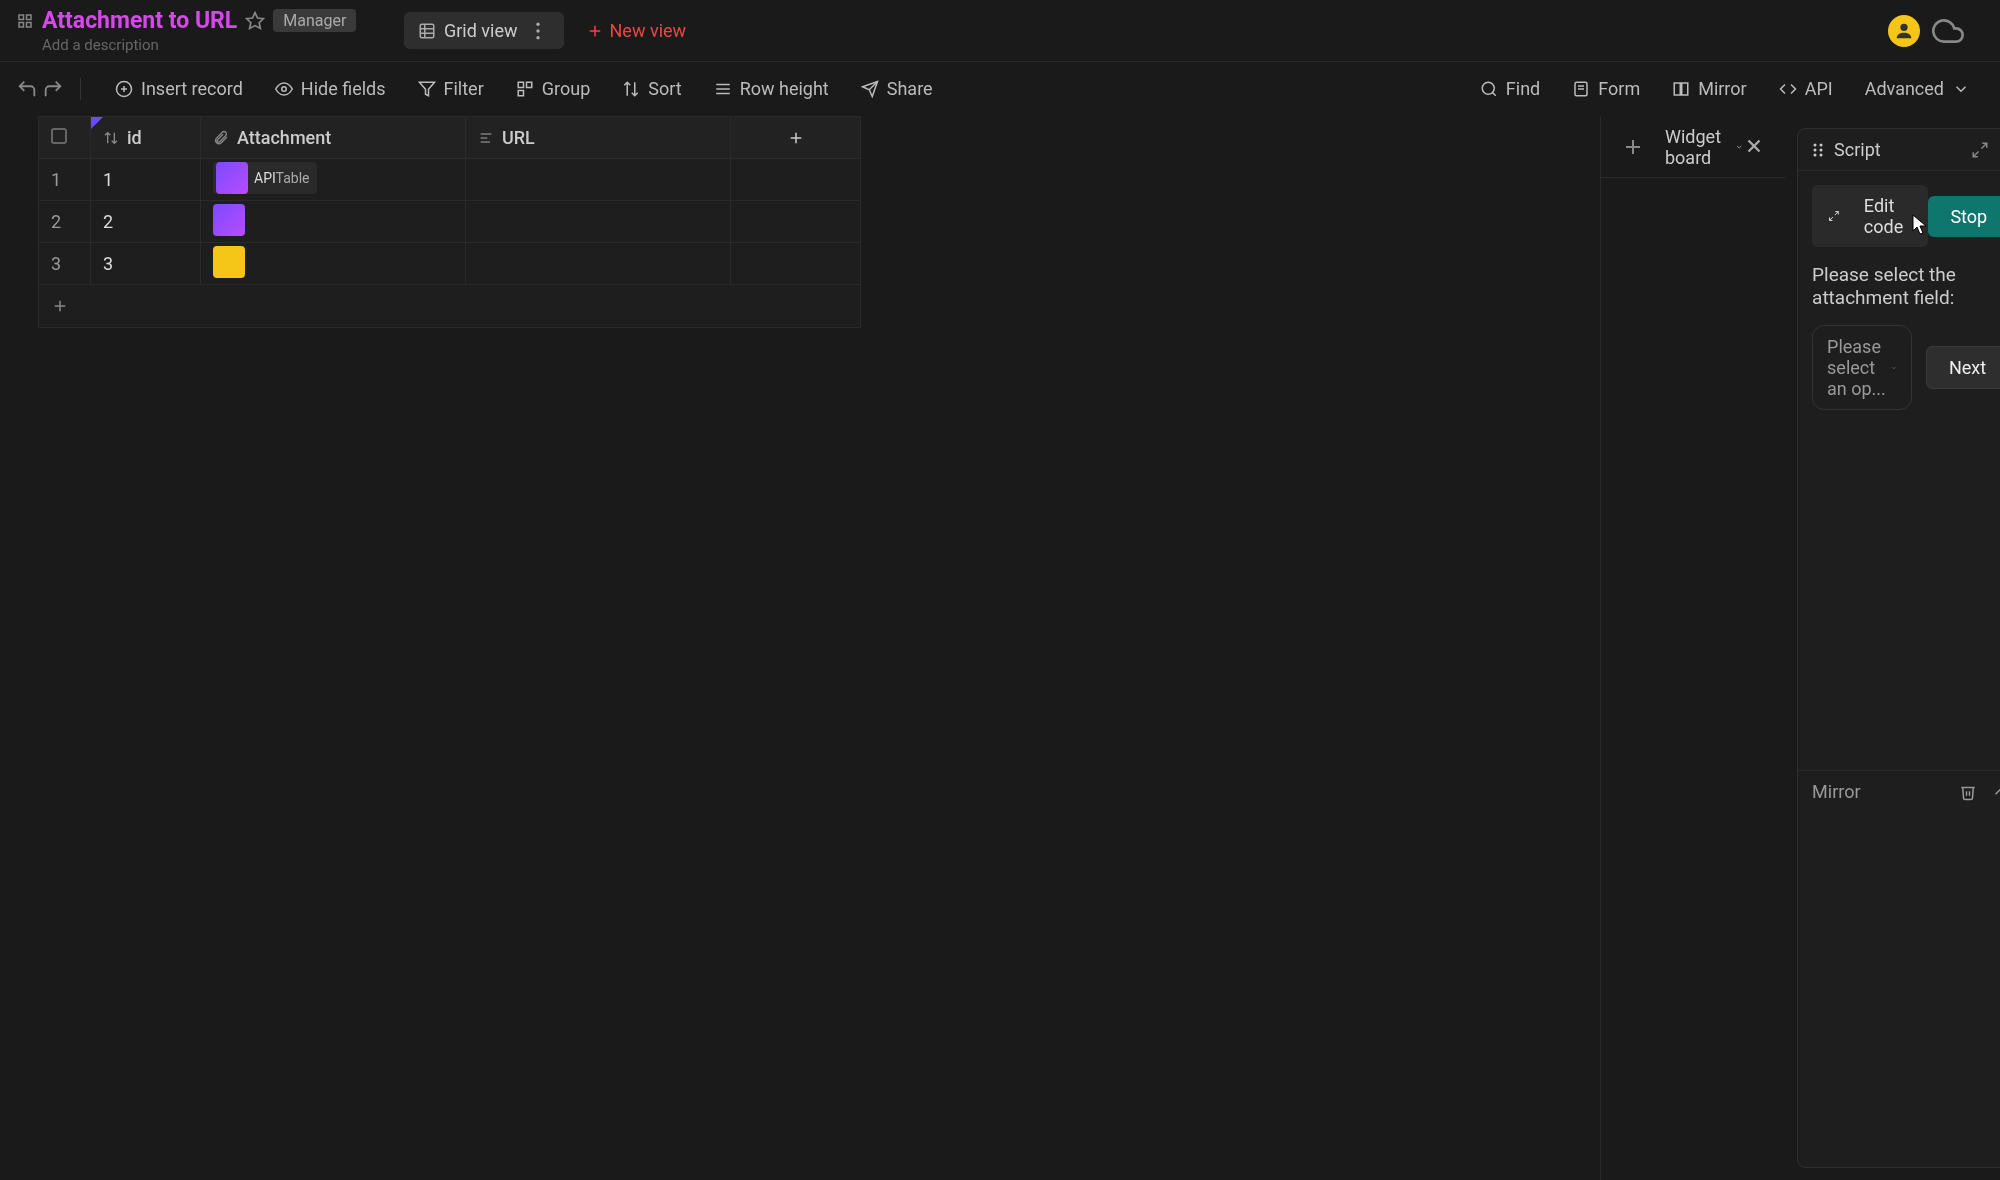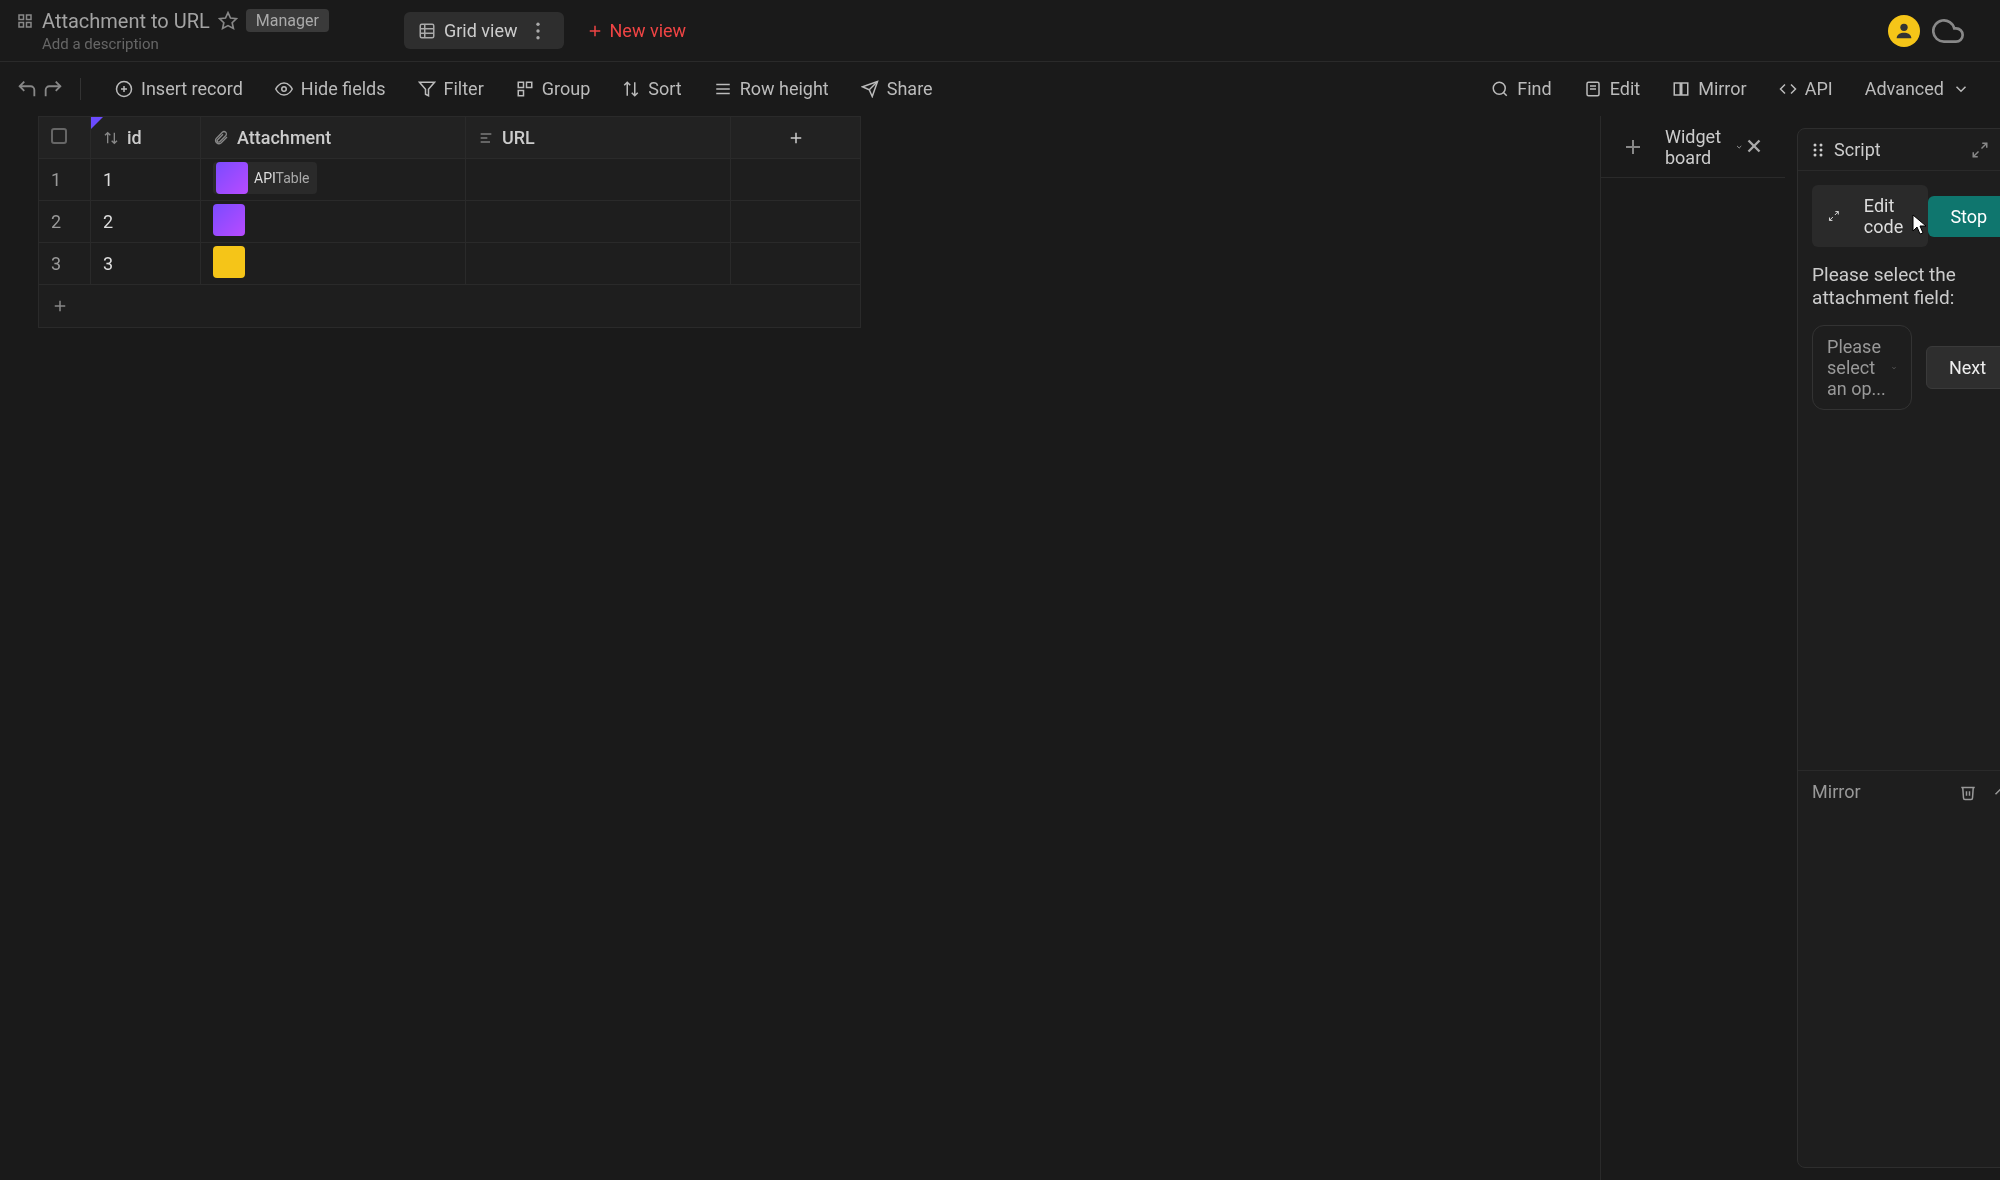--- a/index.html
+++ b/index.html
@@ -1,21 +1,21 @@
 <!DOCTYPE html>
 <html><head>
 <meta charset="utf-8">
 <style>
 *{box-sizing:border-box;margin:0;padding:0;font-family:-apple-system,BlinkMacSystemFont,"Segoe UI",Roboto,sans-serif}
 body{background:#1a1a1a;color:#ccc;width:2000px;height:1180px;overflow:hidden;font-size:18px}
 .top-bar{height:62px;display:flex;align-items:center;padding:0 16px;background:#1a1a1a;border-bottom:1px solid #2a2a2a}
 .title-section{display:flex;flex-direction:column;gap:2px;min-width:380px}
 .title-row{display:flex;align-items:center;gap:8px}
 .title-icon{width:18px;height:18px;color:#888}
-.title{font-size:20px;font-weight:400;color:#a3a3a3}
+.title{font-size:23px;font-weight:700;color:#d946ef}
 .star-icon{width:20px;height:20px;color:#888;cursor:pointer}
 .badge{background:#3a3a3a;color:#aaa;padding:2px 10px;border-radius:4px;font-size:16px}
 .desc{font-size:15px;color:#666;margin-left:26px}
 .view-tabs{display:flex;align-items:center;gap:8px;margin-left:8px}
 .view-tab{display:flex;align-items:center;gap:8px;padding:8px 14px;background:#2e2e2e;border-radius:6px;cursor:pointer}
 .view-tab.active{background:#2e2e2e}
 .view-tab svg{width:18px;height:18px;color:#aaa}
 .tab-more{width:24px;display:flex;justify-content:center;color:#888}
 .new-view{display:flex;align-items:center;gap:6px;color:#ef4444;padding:8px 14px;cursor:pointer}
 .spacer{flex:1}
@@ -207,21 +207,21 @@
         <line x1="21" y1="21" x2="16.65" y2="16.65"></line>
       </svg>
       <span>Find</span>
     </div>
   <div class="tool-btn">
       <svg viewBox="0 0 24 24" fill="none" stroke="currentColor" stroke-width="2">
         <rect x="4" y="3" width="16" height="18" rx="2"></rect>
         <line x1="8" y1="8" x2="16" y2="8"></line>
         <line x1="8" y1="12" x2="16" y2="12"></line>
       </svg>
-      <span>Edit</span>
+      <span>Form</span>
     </div>
   <div class="tool-btn">
       <svg viewBox="0 0 24 24" fill="none" stroke="currentColor" stroke-width="2">
         <rect x="3" y="4" width="8" height="16"></rect>
         <rect x="13" y="4" width="8" height="16"></rect>
       </svg>
       <span>Mirror</span>
     </div>
   <div class="tool-btn">
       <svg viewBox="0 0 24 24" fill="none" stroke="currentColor" stroke-width="2">

